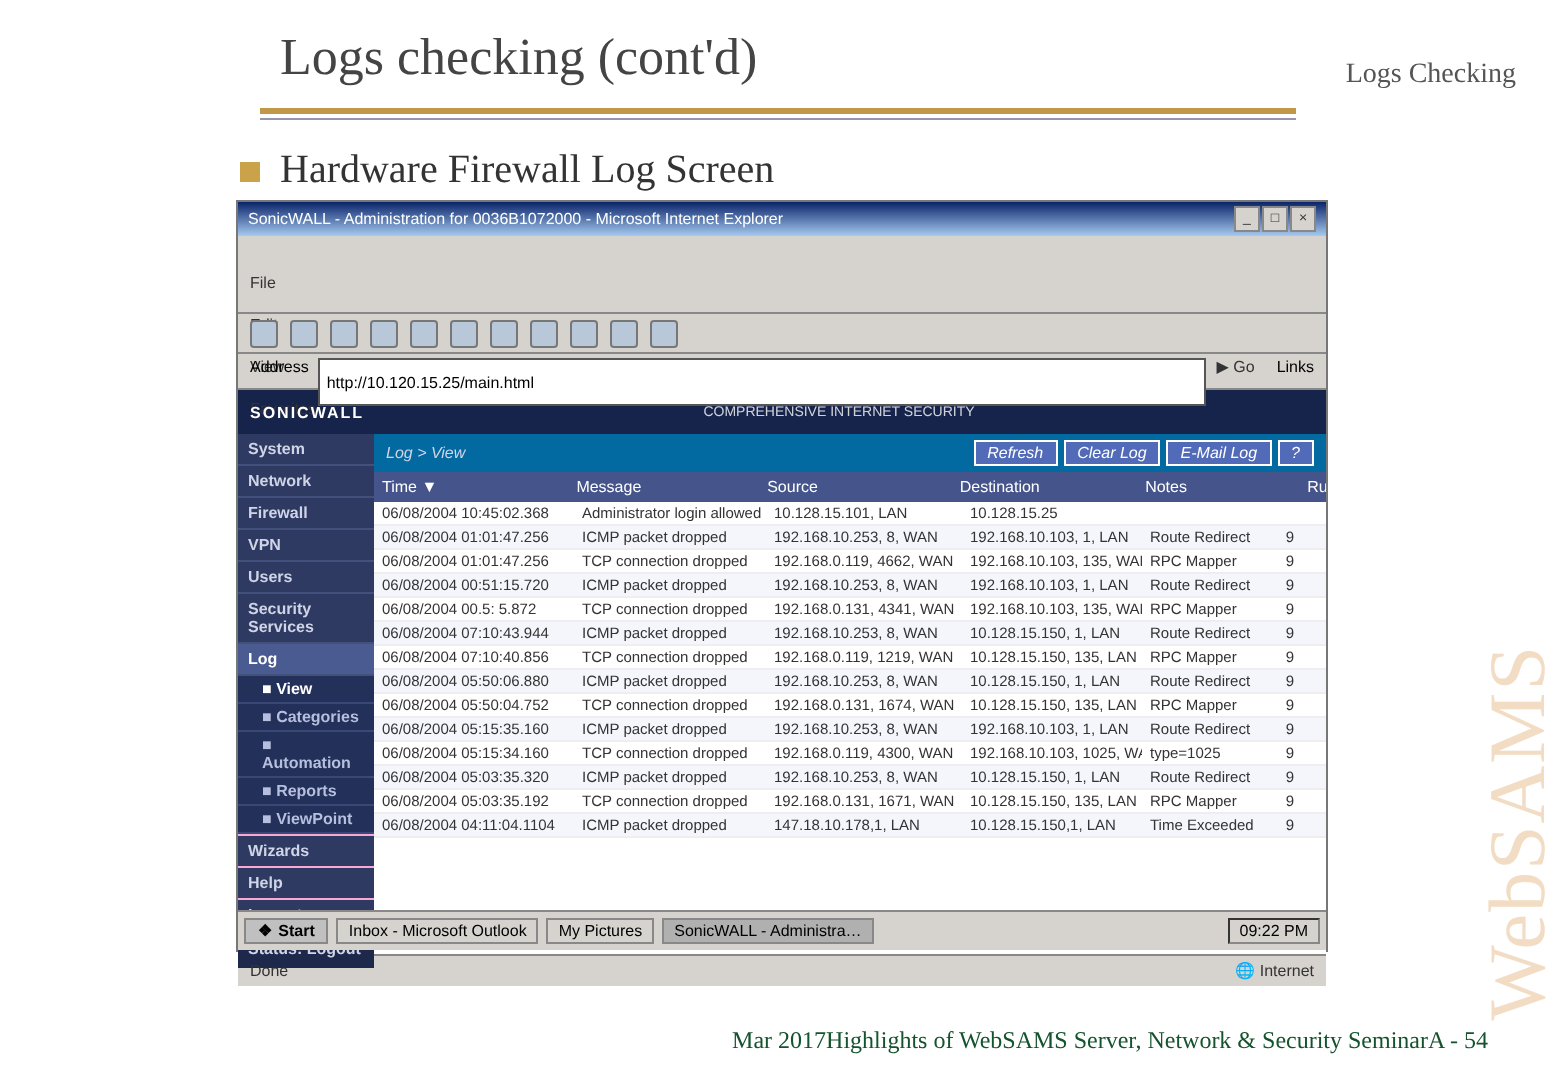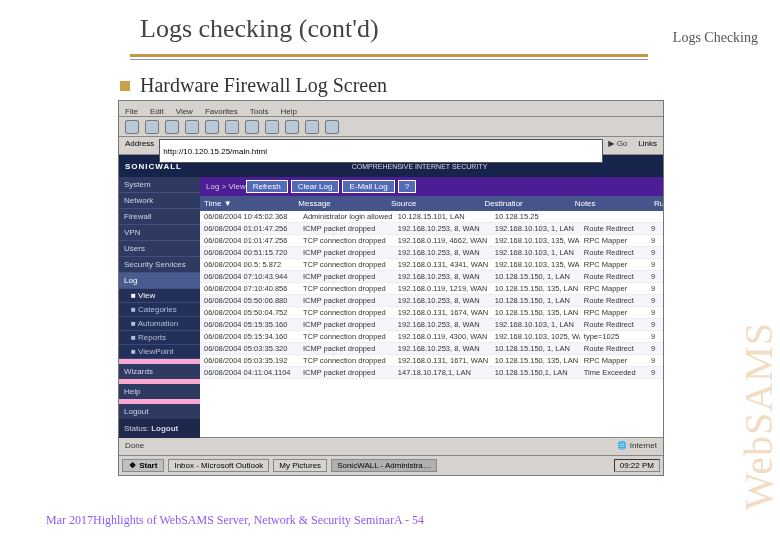--- a/index.html
+++ b/index.html
@@ -13,77 +13,85 @@
   .breadcrumb { position: absolute; top: 30px; right: 22px; font-size: 14px; font-family: "Times New Roman", serif; color:#555; }
   .hr1 { position:absolute; top: 54px; left: 130px; width: 518px; height:3px; background:#c09848; }
   .hr2 { position:absolute; top: 59px; left: 130px; width: 518px; height:1px; background:#9696aa; }
   .bullet-row { position: absolute; top: 74px; left: 120px; display:flex; align-items:center; gap:10px; }
   .bullet { width:10px; height:10px; background:#caa24a; }
   .subtitle { font-size: 20px; font-family: "Times New Roman", serif; color:#333; }
   .screenshot { position:absolute; top: 100px; left: 118px; width: 546px; height: 376px; border:1px solid #777; background:#d6d3ce; font-size:8px; color:#000; }
   .ie-title { height:17px; background:linear-gradient(#0a246a,#a6caf0); color:#fff; padding:2px 5px; display:flex; justify-content:space-between; align-items:center; }
   .ie-btns { display:flex; gap:1px; }
   .ie-btns div { width:13px; height:13px; background:#d6d3ce; border:1px solid #888; font-size:7px; display:flex; align-items:center; justify-content:center; color:#333; }
-  .ie-menu { height:16px; background:#d6d3ce; border-bottom:1px solid #888; padding:6px 6px; display:flex; gap:12px; color:#333; }
+  .ie-menu { height:16px; background:#d6d3ce; border-bottom:1px solid #888; padding:19px 6px; display:flex; gap:12px; color:#333;flex-direction:column; }
   .ie-tool { height:20px; background:#d6d3ce; border-bottom:1px solid #888; padding:2px 6px; display:flex; gap:6px; align-items:center; }
   .ie-tool .ico { width:14px; height:14px; background:#b8c8d8; border:1px solid #777; border-radius:2px; }
   .ie-addr { height:18px; background:#d6d3ce; border-bottom:1px solid #888; padding:2px 6px; display:flex; gap:5px; align-items:flex-start; }
   .ie-addr input { flex:1; height:14px; font-size:8px; border:1px solid #555; padding:11px 3px; background:#fff; }
   .ie-addr .go { font-size:8px; color:#333; }
   .ie-addr .links { font-size:8px; margin-left:6px; }
   .sw-banner { height:22px; background:#16234a; color:#fff; display:flex; align-items:center; padding:0 6px; gap:20px; justify-content:space-between;}
   .sw-banner .brand { font-weight:bold; letter-spacing:1px; }
   .sw-body { display:flex; height:260px; }
-  .sidebar { width:81px; background:#2e3a62; color:#cfd4e6; display:flex; flex-direction:column; font-size:8px; }
+  .sidebar { width:68px; background:#2e3a62; color:#cfd4e6; display:flex; flex-direction:column; font-size:8px;font-weight:bold; }
   .sidebar .grp { padding:3px 5px; border-bottom:1px solid #44507c; cursor:default; }
   .sidebar .grp.active { background:#4a5b92; color:#fff; }
   .sidebar .sub { padding:2px 5px 2px 12px; color:#b7bfde; background:#23305a; border-bottom:1px solid #394874;}
   .sidebar .sub.sel { color:#fff; }
   .sidebar .spacer { flex:1; background:#2e3a62; }
-  .sidebar .bottom { padding:3px 5px; border-top:5px solid #f9a8d4; background:#2e3a62; }
+  .sidebar .bottom { padding:3px 5px; border-top:1px solid #f9a8d4; background:#2e3a62; }
   .sidebar .status { padding:5px; background:#1e284a; color:#cfd4e6;}
   .main { flex:1; background:#fff; overflow:hidden; }
-  .crumb { background:#4c1d95; color:#cfd4e6; padding:3px 6px; display:flex; align-items:center; }
+  .crumb { background:#0369a1; color:#cfd4e6; padding:3px 6px; display:flex; justify-content:space-between; align-items:center;font-style:italic; }
   .crumb .btns { display:flex; gap:3px; }
   .swbtn { background:#516bb8; color:#fff; border:1px solid #ffffff; padding:1px 6px; font-size:8px; }
   .thead { display:flex; background:#45558b; color:#fff; font-size:8px; padding:2px 0;gap:48px; }
   .cell { padding:1px 4px; overflow:hidden; white-space:nowrap; }
   .c-time { width:100px; }
   .c-msg  { width:96px; }
   .c-src  { width:98px; }
   .c-dst  { width:90px; }
   .c-note { width:64px; }
   .c-rule { width:20px; text-align:center;}
   .tbody { }
   .trow { display:flex; font-size:7.5px; color:#333; border-bottom:1px solid #eee; }
   .trow:nth-child(even){ background:#f5f6fb; }
   .ie-status { height:16px; background:#d6d3ce; border-top:1px solid #888; display:flex; justify-content:space-between; align-items:center; padding:0 6px; color:#333;}
   .taskbar { position:absolute; bottom:0; left:0; right:0; height:20px; background:#d6d3ce; border-top:1px solid #888; display:flex; align-items:center; padding:0 3px; gap:4px;}
   .taskbar .start { background:#c0c0c0; border:1px solid #888; padding:1px 6px; font-weight:bold; font-size:8px; display:flex; gap:3px; align-items:center;}
   .taskbar .task { background:#d6d3ce; border:1px solid #888; padding:1px 5px; font-size:8px; }
   .taskbar .task.active { background:#b0b0b0; }
   .taskbar .tray { margin-left:auto; background:#d6d3ce; border:1px inset #888; padding:1px 5px; font-size:8px;}
-  .footer { position:absolute; bottom: 12px; left:0; right:0; display:flex; justify-content:flex-start; padding:0 36px; font-size:12px; font-family:"Times New Roman", serif; color:#8b5cf6;}
+  .footer { position:absolute; bottom: 12px; left:0; right:0; display:flex; justify-content:flex-end; padding:0 36px; font-size:12px; font-family:"Times New Roman", serif; color:#14532d;}
   .footer .date { margin-left:10px; }
   .watermark { position:absolute; right:-2px; bottom:30px; writing-mode:vertical-rl; transform:rotate(180deg); font-size:40px; color:#f2ddc4; font-family:"Times New Roman",serif; letter-spacing:1px; user-select:none; }
 </style>
 </head>
 <body>
 
 <div class="slide">
   <div class="title">Logs checking (cont'd)</div>
   <div class="breadcrumb">Logs Checking</div>
   <div class="hr1"></div>
   <div class="hr2"></div>
   <div class="bullet-row">
     <div class="bullet"></div>
     <div class="subtitle">Hardware Firewall Log Screen</div>
   </div>
 
   <div class="screenshot">
+    <div class="ie-title">
+      <span>SonicWALL - Administration for 0036B1072000 - Microsoft Internet Explorer</span>
+      <div class="ie-btns">
+        <div>_</div>
+        <div>□</div>
+        <div>×</div>
+      </div>
+    </div>
     <div class="ie-menu">
       <span>File</span>
         <span>Edit</span>
         <span>View</span>
         <span>Favorites</span>
         <span>Tools</span>
         <span>Help</span>
     </div>
     <div class="ie-tool">
       <div class="ico"></div>

